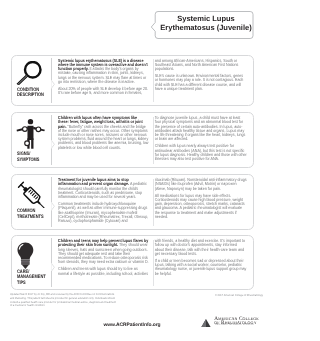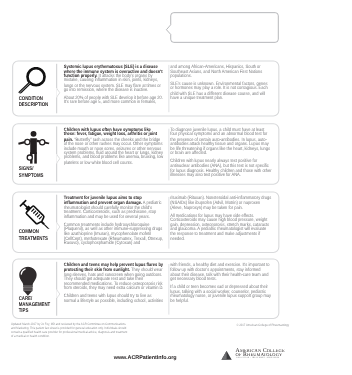--- a/index.html
+++ b/index.html
@@ -62,20 +62,22 @@
 <body>
 
 <div class="page">
 
 
   <div class="callout">
     <svg viewBox="0 0 208 60" width="104" height="30" xmlns="http://www.w3.org/2000/svg" style="position:absolute;left:0;top:0">
       <path d="M10.4 8.6 A5.6 5.6 0 0 1 16 3 H200.4 A5.6 5.6 0 0 1 206 8.6 V51.4 A5.6 5.6 0 0 1 200.4 57 H16 A5.6 5.6 0 0 1 10.4 51.4 V42.6 L2.6 34 L10.4 25 Z" fill="#ffffff" stroke="#a7a9ac" stroke-width="1.5" stroke-linejoin="round"></path>
     </svg>
     <div class="callout-txt">
+        <div>Systemic Lupus</div>
+        <div>Erythematosus (Juvenile)</div>
       </div>
   </div>
 
   <div id="cards">
       <div class="card" style="top: 54.5px; height: 51.5px;">
         <div class="icon-col">
           <span class="icon-wrap" style="top:5px;left:4.9px"><svg viewBox="0 0 104 98" width="26" height="24.5" xmlns="http://www.w3.org/2000/svg">
       <circle cx="67" cy="35" r="31" fill="none" stroke="#111" stroke-width="9.6"></circle>
       <path d="M44.5 58 L6 95" stroke="#111" stroke-width="10.6" stroke-linecap="butt"></path>
       <path d="M44.5 58 L6 95" stroke="#fff" stroke-width="2.1"></path>

